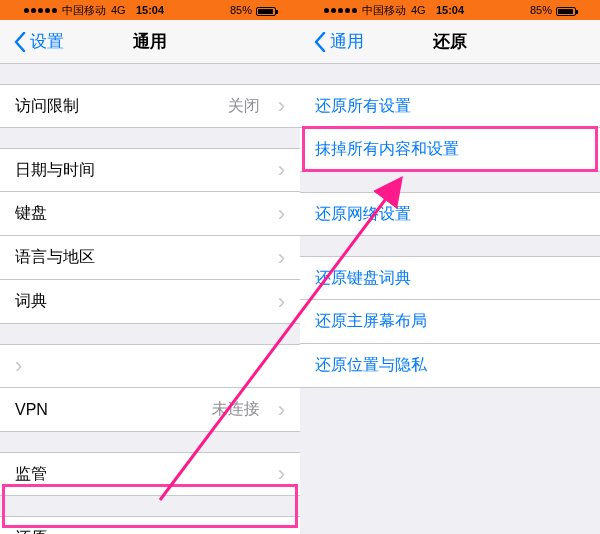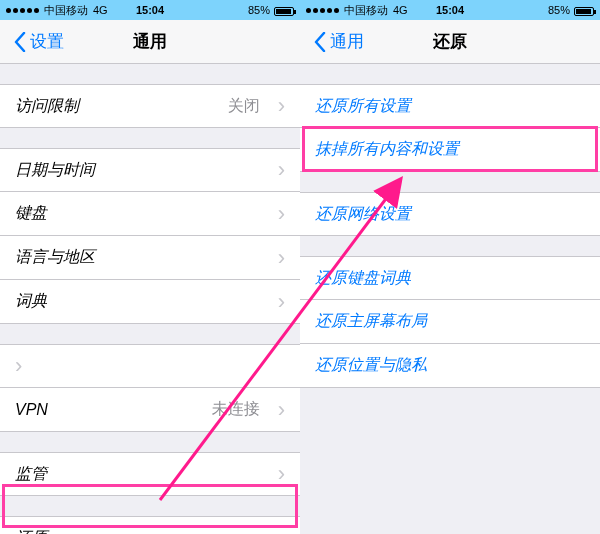--- a/index.html
+++ b/index.html
@@ -20,24 +20,24 @@
   }
   .phone.left  { left: 0; }
   .phone.right { left: 300px; }
 
   
   .status {
     height: 20px;
     display: flex;
     align-items: center;
     justify-content: space-between;
-    padding: 0 6px;
+    padding: 0 24px;
     font-size: 11px;
     color: #000;
-    background: #7dd3fc;
+    background: #f97316;
     position: relative;
   }
   .status .dots { display:inline-flex; gap:2px; align-items:center; }
   .status .dot { width:5px; height:5px; border-radius:50%; background:#000; }
   .status .carrier { display:flex; gap:5px; align-items:center; }
   .status .time { font-weight:600; position:absolute; left:50%; transform:translateX(-50%); }
   .status .right-group { display:flex; gap:4px; align-items:flex-end; }
   .batt { width:20px; height:9px; border:1px solid #000; border-radius:2px; position:relative; }
   .batt::after { content:""; position:absolute; right:-3px; top:2px; width:2px; height:4px; background:#000; }
   .batt .fill { position:absolute; left:1px; top:1px; bottom:1px; width:85%; background:#000; }
@@ -84,21 +84,21 @@
     display: flex;
     align-items: center;
     padding: 0 15px;
     position: relative;
     font-size: 16px;
     color: #000;
     border-bottom: 1px solid #c8c7cc;
     cursor: pointer;
   }
   .cell.group-first { border-top: 1px solid #c8c7cc; }
-  .cell .label { flex: 1; font-style: italic; }
+  .cell .label { flex: 1; }
   .cell .detail {
     color: #8e8e93;
     font-size: 16px;
     margin-right: 18px;
   }
   .cell .disclosure {
     color: #c7c7cc;
     font-size: 22px;
     line-height: 1;
   }

